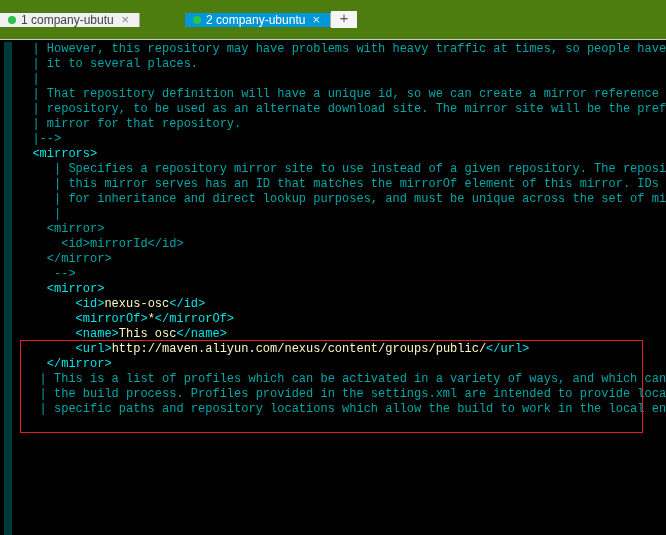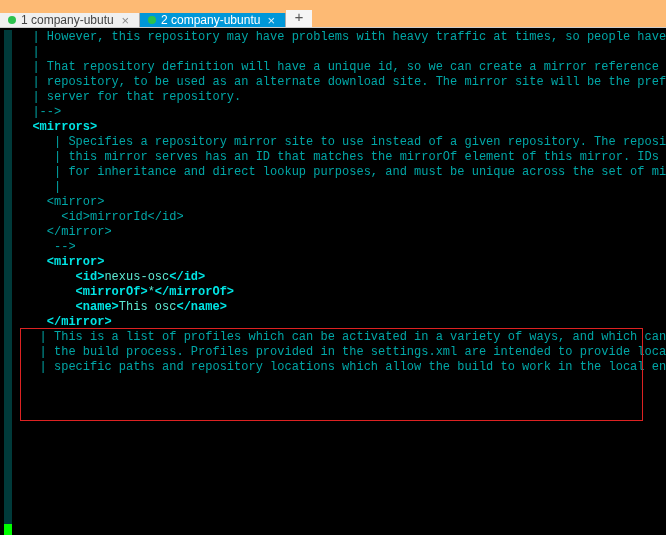--- a/index.html
+++ b/index.html
@@ -5,42 +5,43 @@
   * { margin: 0; padding: 0; box-sizing: border-box; }
   body {
     font-family: "Consolas", "Courier New", monospace;
     font-size: 12px;
     background: #000;
     width: 666px;
     height: 535px;
     overflow: hidden;
   }
   .tab-bar {
-    height: 28px;
-    background: #fdba74;
+    height: 40px;
+    background: #4d7c0f;
     display: flex;
-    align-items: flex-end;
+    align-items: center;
     border-bottom: 1px solid #ccc;
   }
   .tab {
     display: flex;
     align-items: center;
     padding: 0 8px;
     gap: 5px;
     font-family: "Segoe UI", Tahoma, sans-serif;
     font-size: 12px;
     cursor: pointer;
     border-right: 1px solid #aaa;
     background: #f0f0f0;
     color: #444;
     min-width: 140px;
   }
   .tab.active {
     background: #0097d8;
     color: #fff;
+    margin-left: 45px;
   }
   .tab .dot {
     width: 8px; height: 8px; border-radius: 50%;
     background: #2cc24e;
     flex: none;
   }
   .tab .lbl { flex: 1; white-space: nowrap; }
   .tab .close {
     font-family: sans-serif;
     opacity: .6;
@@ -58,22 +59,22 @@
   .terminal {
     background: #000;
     padding: 2px 0 2px 4px;
     line-height: 15px;
     position: relative;
     height: calc(535px - 24px);
     overflow: hidden;
   }
   .line { white-space: pre; }
   .cmt { color: #00a7a7; }      
-  .tag { color: #00e5e5; font-weight: bold; }   
-  .txt { color: #5eead4; }      
+  .tag { color: #00e5e5; font-weight: normal; }   
+  .txt { color: #fef9c3; }      
   .gutter {
     position: absolute;
     left: 4px; top: 2px; bottom: 2px;
     width: 8px;
     background: #003a3a;
   }
   .content { position: relative; padding-left: 14px; }
   .highlight-box {
     position: absolute;
     border: 1px solid #d22;
@@ -99,39 +100,41 @@
     <span class="lbl">2 company-ubuntu</span>
     <span class="close">×</span>
   </div>
   <div class="new-tab">+</div>
 </div>
 
 <div class="terminal">
   <div class="gutter"></div>
   <div class="content">
     <div class="line cmt">  | However, this repository may have problems with heavy traffic at times, so people have mir</div>
+    <div class="line cmt">  | it to several places.</div>
     <div class="line cmt">  |</div>
     <div class="line cmt">  | That repository definition will have a unique id, so we can create a mirror reference for </div>
     <div class="line cmt">  | repository, to be used as an alternate download site. The mirror site will be the preferre</div>
-    <div class="line cmt">  | server for that repository.</div>
+    <div class="line cmt">  | mirror for that repository.</div>
     <div class="line cmt">  |--&gt;</div>
     <div class="line"><span class="tag">  &lt;mirrors&gt;</span></div>
     <div class="line cmt">     | Specifies a repository mirror site to use instead of a given repository. The repository </div>
     <div class="line cmt">     | this mirror serves has an ID that matches the mirrorOf element of this mirror. IDs are u</div>
     <div class="line cmt">     | for inheritance and direct lookup purposes, and must be unique across the set of mirrors</div>
     <div class="line cmt">     |</div>
     <div class="line cmt">    &lt;mirror&gt;</div>
     <div class="line cmt">      &lt;id&gt;mirrorId&lt;/id&gt;</div>
     <div class="line cmt">    &lt;/mirror&gt;</div>
     <div class="line cmt">     --&gt;</div>
 
     <div class="line"><span class="tag">    &lt;mirror&gt;</span></div>
     <div class="line"><span class="tag">        &lt;id&gt;</span><span class="txt">nexus-osc</span><span class="tag">&lt;/id&gt;</span></div>
     <div class="line"><span class="tag">        &lt;mirrorOf&gt;</span><span class="txt">*</span><span class="tag">&lt;/mirrorOf&gt;</span></div>
     <div class="line"><span class="tag">        &lt;name&gt;</span><span class="txt">This osc</span><span class="tag">&lt;/name&gt;</span></div>
+    <div class="line"><span class="tag">        &lt;url&gt;</span><span class="txt">http://maven.aliyun.com/nexus/content/groups/public/</span><span class="tag">&lt;/url&gt;</span></div>
     <div class="line"><span class="tag">    &lt;/mirror&gt;</span></div>
 
     <div class="line"></div>
     <div class="line cmt">   | This is a list of profiles which can be activated in a variety of ways, and which can modi</div>
     <div class="line cmt">   | the build process. Profiles provided in the settings.xml are intended to provide local mac</div>
     <div class="line cmt">   | specific paths and repository locations which allow the build to work in the local environ</div>
   </div>
 
   <div class="highlight-box" style="left:20px;top:300px;width:623px;height:93px;"></div>
   <div class="cursor" style="left:4px;top:496px;"></div>

